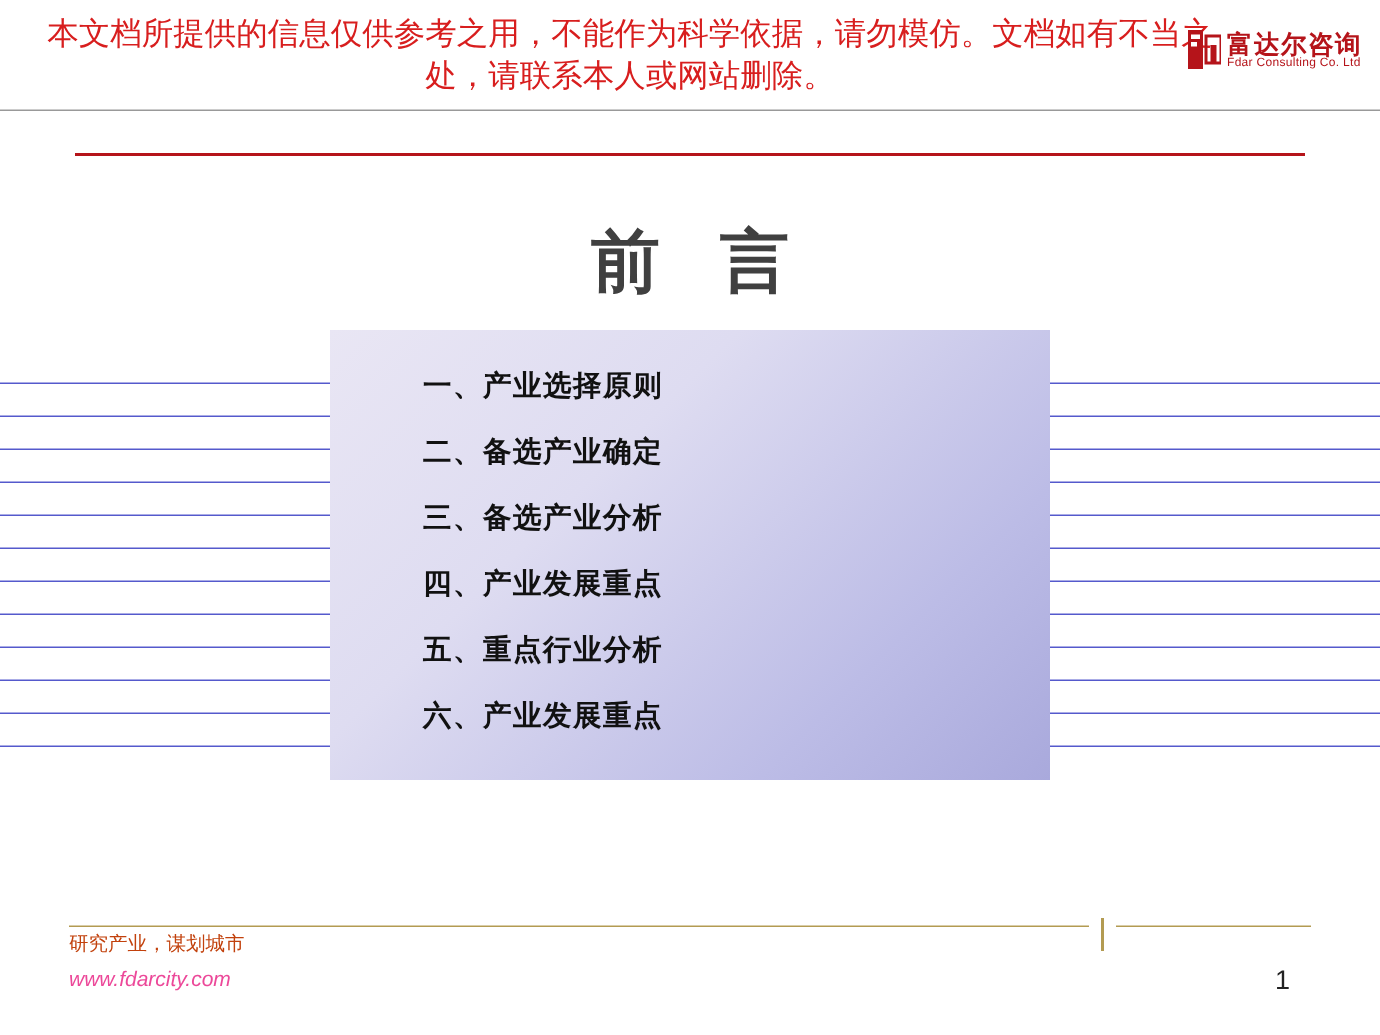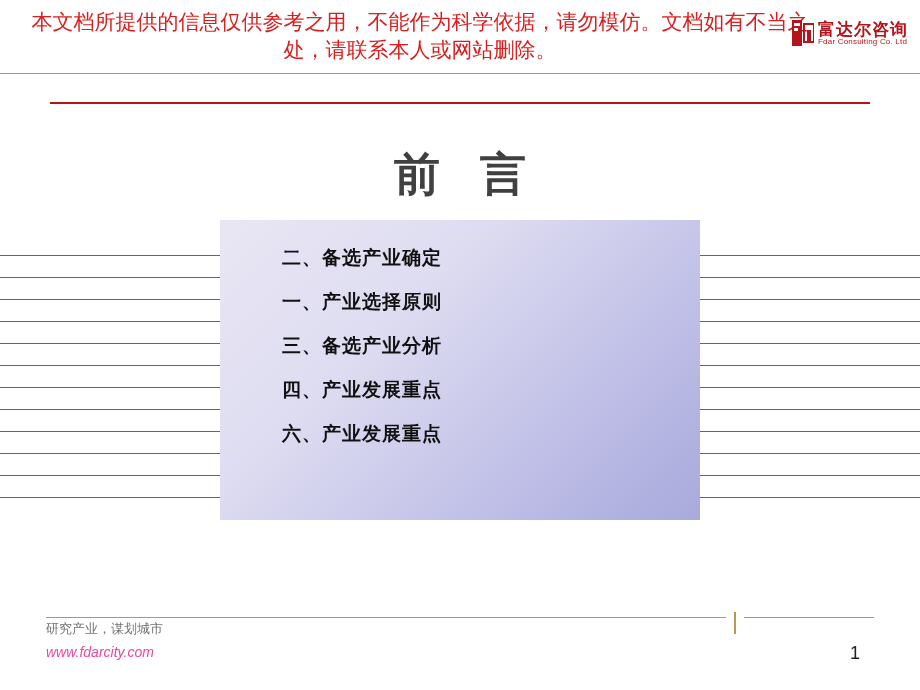--- a/index.html
+++ b/index.html
@@ -105,21 +105,21 @@
       margin-bottom: 25px;
       letter-spacing: 1px;
     }
     .footer {
       position: absolute;
       left: 46px;
       bottom: 30px;
       right: 46px;
     }
     .footer-tagline {
-      color: #737373;
+      color: #c2410c;
       font-size: 13px;
       font-family: "KaiTi", serif;
       margin-bottom: 6px;
     }
     .footer-url {
       color: #ec4899;
       font-size: 14px;
       font-style: italic;
       font-family: Liberation Sans, sans-serif;
     }
@@ -196,24 +196,25 @@
   <div class="hline" style="top:110px"></div>
   <div class="hline" style="top:132px"></div>
   <div class="hline" style="top:154px"></div>
   <div class="hline" style="top:176px"></div>
   <div class="hline" style="top:198px"></div>
   <div class="hline" style="top:220px"></div>
   <div class="hline" style="top:242px"></div>
 </div>
 
 <div class="content-panel">
+  <div class="toc-item">一、产业选择原则</div>
   <div class="toc-item">二、备选产业确定</div>
-  <div class="toc-item">一、产业选择原则</div>
   <div class="toc-item">三、备选产业分析</div>
   <div class="toc-item">四、产业发展重点</div>
+  <div class="toc-item">五、重点行业分析</div>
   <div class="toc-item">六、产业发展重点</div>
 </div>
 
 <div class="footer-divider">
   <div class="seg1"></div>
   <div class="seg2"></div>
   <div class="seg3"></div>
 </div>
 
 <div class="footer">

